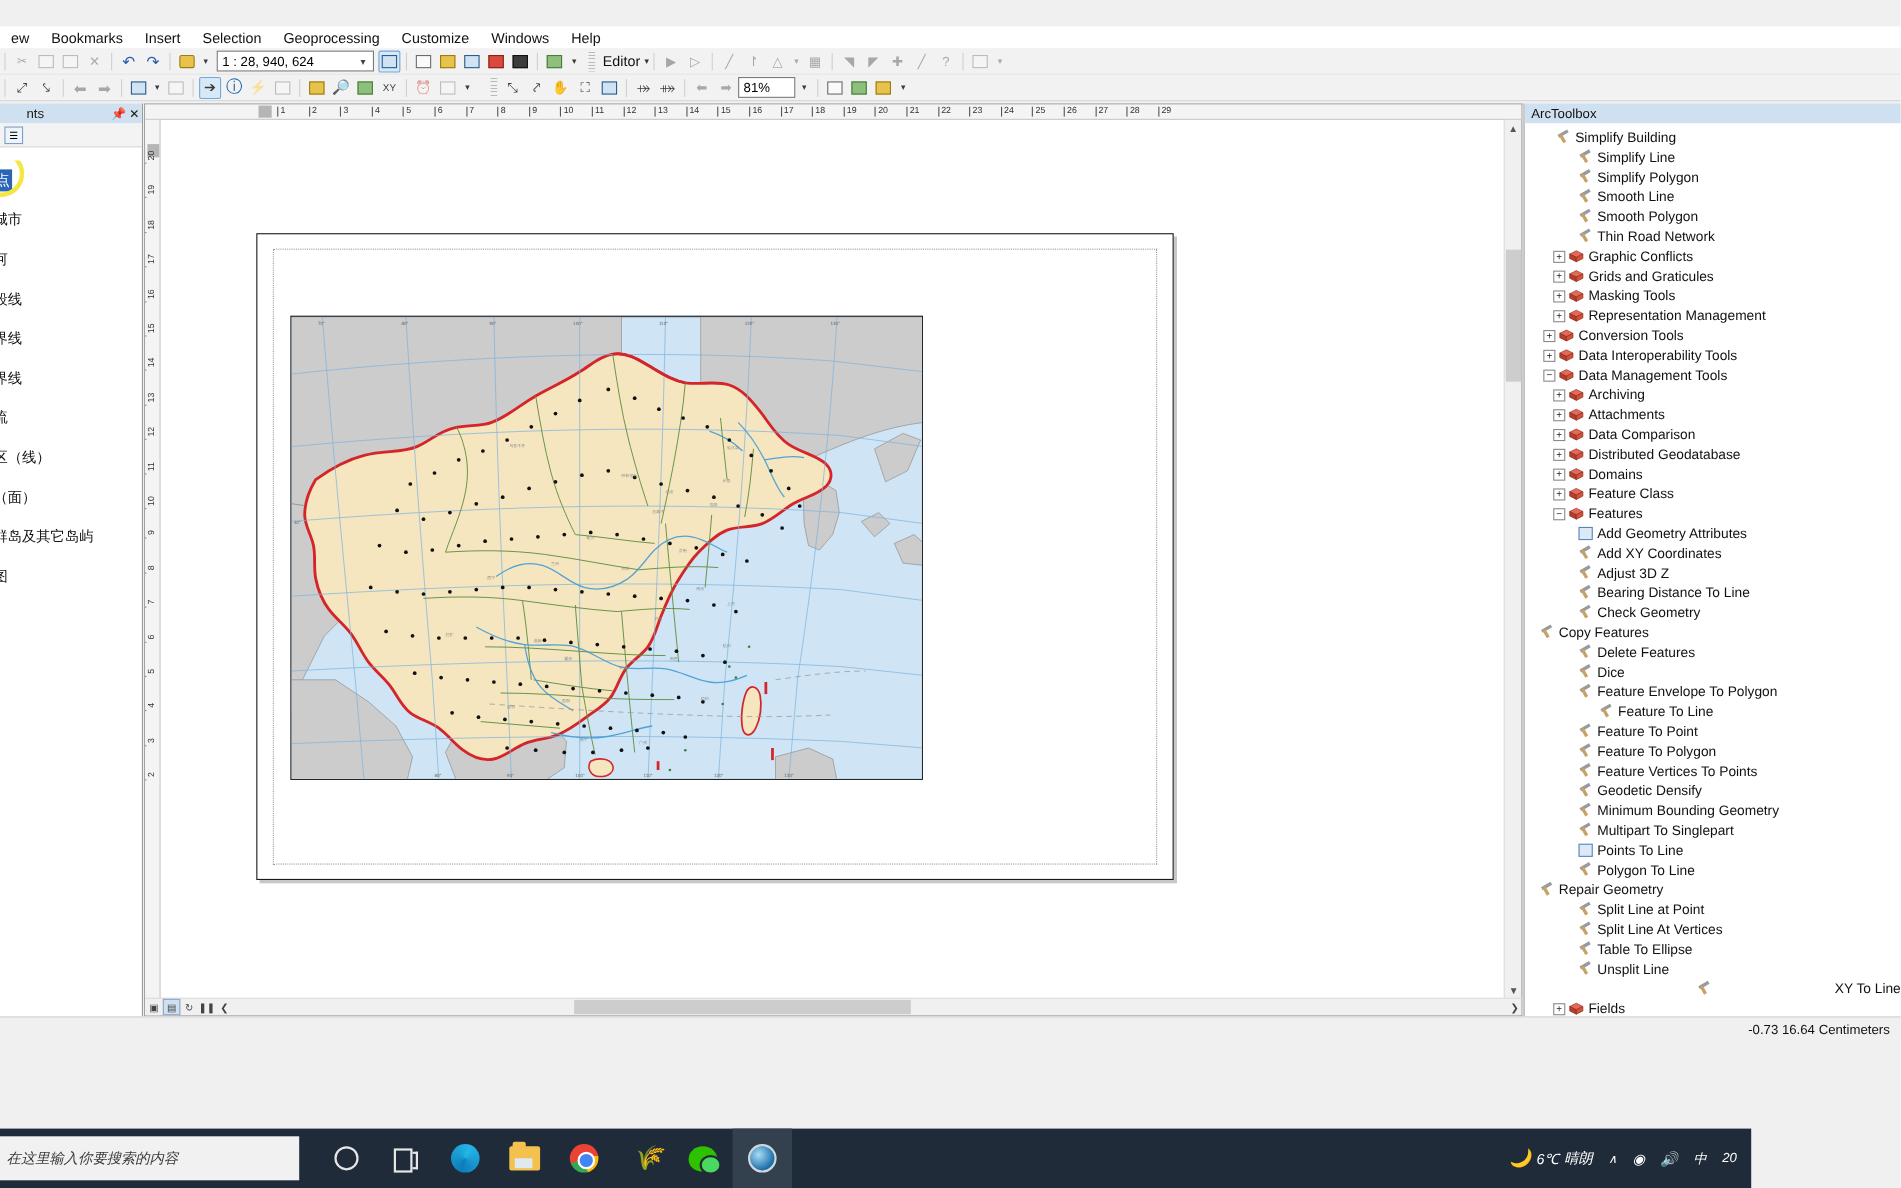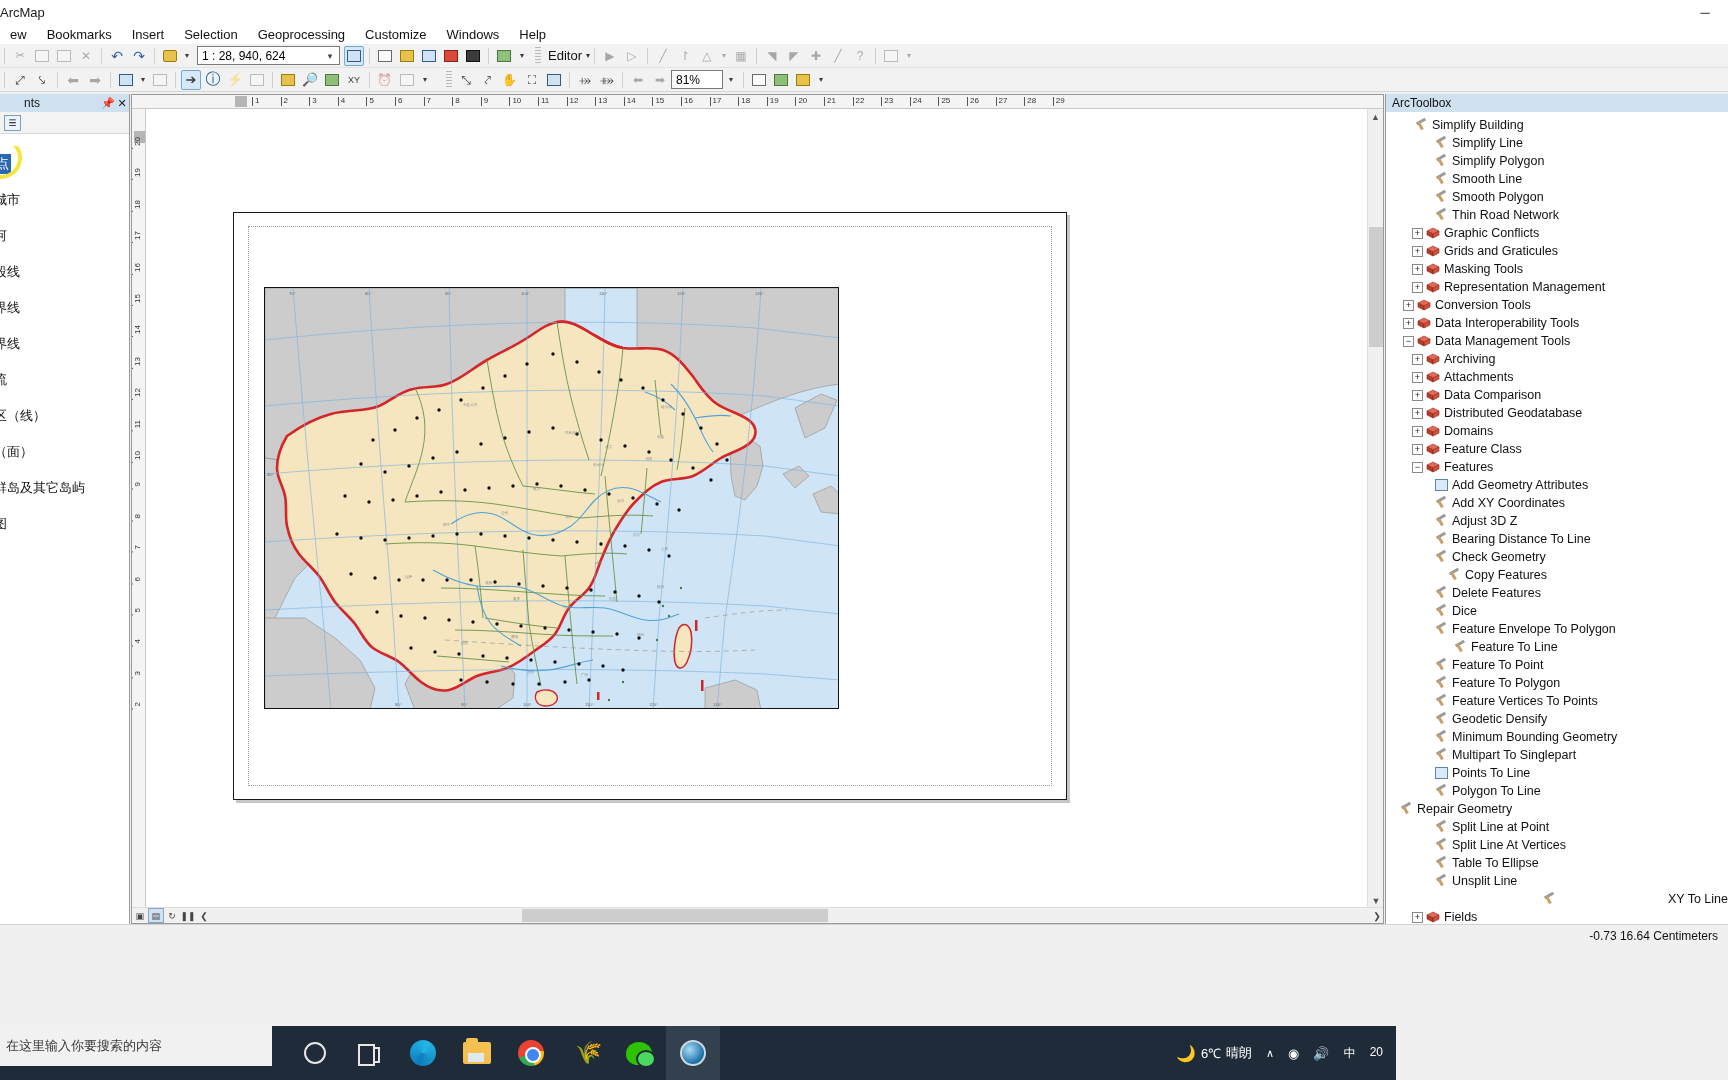--- a/index.html
+++ b/index.html
@@ -186,22 +186,22 @@
   
   .statusbar {
     position:absolute; left:0; top:924px; width:1728px; height:22px;
     background:#f0f0f0; border-top:1px solid #d2d2d2;
     display:flex; align-items:center; justify-content:flex-end;
     font-size:12px; color:#111; padding-right:10px;
   }
 
   
   .taskbar {
-    position:absolute; left:0; bottom:0; width:1396px; height:54px;
-    background:#1f2b38; display:flex; 
+    position:absolute; left:0; bottom:0; width:1592px; height:54px;
+    background:#1f2b38; display:flex; align-items:center;font-style:italic;
   }
   .tb-search {
     width:272px; height:40px; background:#f1f1f1; margin-left:0px;
     display:flex; align-items:center; padding-left:6px; font-size:13px; color:#3a3a3a;
   }
   .tb-icons { display:flex; align-items:center; margin-left:16px; }
   .tb-ic {
     width:54px; height:54px; display:flex; align-items:center; justify-content:center;
   }
   .tb-ic.active { background:#33414f; }
@@ -227,26 +227,20 @@
   .tray .cell { padding:0 7px; display:flex; align-items:center; gap:5px; }
   .moon { color:#f2c94c; font-size:16px; }
   .tray .chev { font-size:11px; }
   .tray .clock { line-height:1.15; text-align:center; font-size:12px; }
 </style>
 </head>
 <body>
 
 <div class="app">
 
-  <div class="titlebar">
-    <div class="title">ArcMap</div>
-    <div class="win-ctrls">
-      <div>─</div>
-    </div>
-  </div>
 
   <div class="menubar" id="menubar">
       <div class="mi">ew</div>
       <div class="mi">Bookmarks</div>
       <div class="mi">Insert</div>
       <div class="mi">Selection</div>
       <div class="mi">Geoprocessing</div>
       <div class="mi">Customize</div>
       <div class="mi">Windows</div>
       <div class="mi">Help</div>
@@ -1026,21 +1020,21 @@
         <div class="atb-row" style="padding-left: 35px;">
           <span class="exp none"></span>
           <span class="hammer"></span>
           <span>Bearing Distance To Line</span>
         </div>
         <div class="atb-row" style="padding-left: 35px;">
           <span class="exp none"></span>
           <span class="hammer"></span>
           <span>Check Geometry</span>
         </div>
-        <div class="atb-row" style=" margin-left: 48px;">
+        <div class="atb-row" style="">
           <span class="exp none"></span>
           <span class="hammer"></span>
           <span>Copy Features</span>
         </div>
         <div class="atb-row" style="padding-left: 35px;">
           <span class="exp none"></span>
           <span class="hammer"></span>
           <span>Delete Features</span>
         </div>
         <div class="atb-row" style="padding-left: 35px;">

